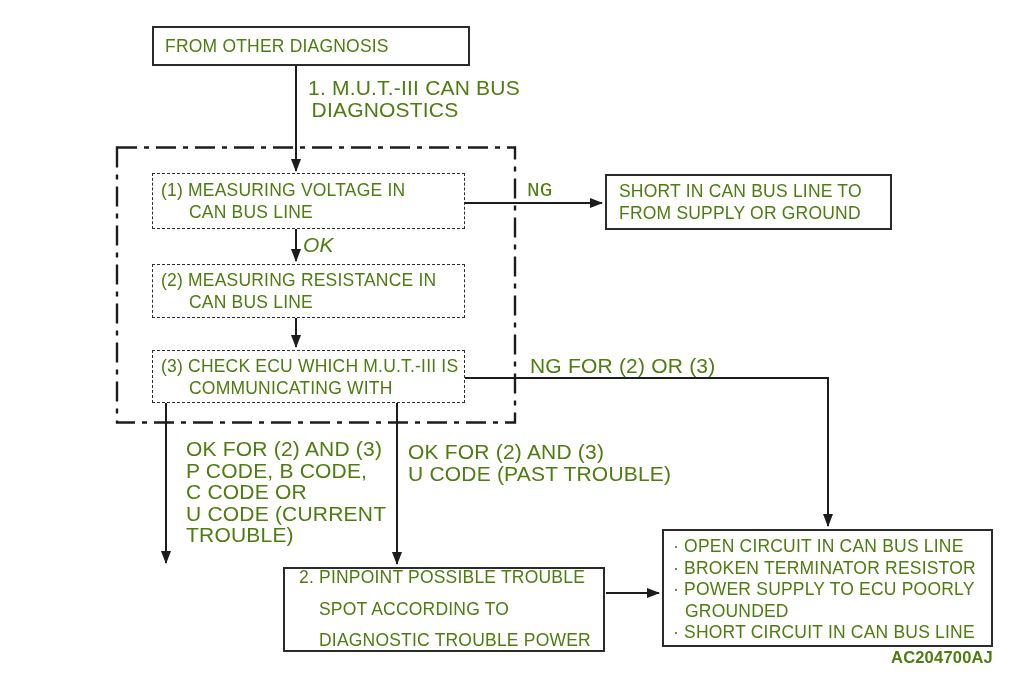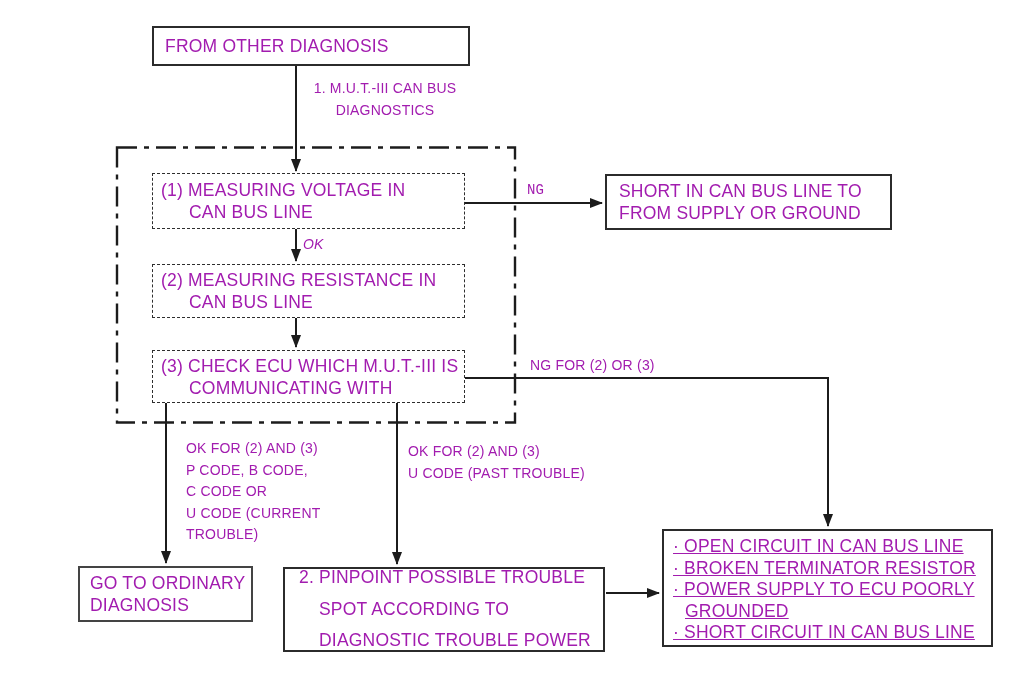--- a/index.html
+++ b/index.html
@@ -1,54 +1,54 @@
 <!DOCTYPE html>
 <html><head>
 <meta charset="utf-8">
 <style>
   html,body{margin:0;padding:0;background:#fff;}
   .canvas{
     position:relative;
     width:1010px;height:678px;
     background:#ffffff;
     font-family:"Liberation Sans","DejaVu Sans",sans-serif;
-    color:#a21caf;
+    color:#4d7c0f;
     overflow:hidden;
   }
   .wires{position:absolute;left:0;top:0;width:1010px;height:678px;}
   .box{
     position:absolute;
     box-sizing:border-box;
     background:#fff;
     display:flex;flex-direction:column;justify-content:center;
     font-size:17.5px;line-height:22px;letter-spacing:.2px;
     white-space:nowrap;
   }
   .solid{border:2px solid #2b2b2b;}
   .dashedbox{border:1.6px dashed #2e2e2e;}
   .lbl{
     position:absolute;
-    font-size:14px;line-height:21.5px;letter-spacing:.2px;
+    font-size:21px;line-height:21.5px;letter-spacing:.2px;
     white-space:nowrap;
   }
   .indent28{margin-left:28px;}
   .start-box{left:152px;top:26px;width:318px;height:40px;padding-left:11px;}
   .step1{left:152px;top:173px;width:313px;height:56px;padding-left:8px;}
   .step2{left:152px;top:264px;width:313px;height:54px;padding-left:8px;}
   .step3{left:152px;top:350px;width:313px;height:53px;padding-left:8px;}
   .short-box{left:605px;top:174px;width:287px;height:56px;padding-left:12px;}
   .go-box{left:78px;top:566px;width:175px;height:56px;padding-left:10px;border-color:#444;}
   .pinpoint-box{left:283px;top:567px;width:322px;height:85px;padding-left:14px;line-height:23.5px;}
   .pp-indent{margin-left:20px;margin-top:8px;}
   .causes-box{
     left:662px;top:529px;width:331px;height:118px;
     justify-content:flex-start;padding:5px 4px 0 9px;
     white-space:normal;line-height:21.5px;
   }
-  .causes-box ul{margin:0;padding:0;list-style:none;text-decoration:underline;}
+  .causes-box ul{margin:0;padding:0;list-style:none;}
   .causes-box li{padding-left:12px;text-indent:-12px;}
   .mut-label{left:308px;top:77px;width:154px;text-align:center;line-height:22px;}
   .ok-label{left:303px;top:234px;font-style:italic;}
   .ng-label{left:527px;top:180px;font-family:Liberation Mono, monospace;}
   .ng23-label{left:530px;top:355px;}
   .ok-current{left:186px;top:438px;}
   .ok-past{left:408px;top:441px;}
   .watermark{
     left:800px;top:647px;width:193px;text-align:right;
     font-weight:bold;font-size:16.5px;letter-spacing:.2px;
@@ -95,24 +95,20 @@
   <div class="box dashedbox step3">
     <span>(3) CHECK ECU WHICH M.U.T.-III IS</span>
     <span class="indent28">COMMUNICATING WITH</span>
   </div>
 
   <div class="box solid short-box">
     <span>SHORT IN CAN BUS LINE TO</span>
     <span>FROM SUPPLY OR GROUND</span>
   </div>
 
-  <div class="box solid go-box">
-    <span>GO TO ORDINARY</span>
-    <span>DIAGNOSIS</span>
-  </div>
 
   <div class="box solid pinpoint-box">
     <span>2. PINPOINT POSSIBLE TROUBLE</span>
     <span class="pp-indent">SPOT ACCORDING TO</span>
     <span class="pp-indent">DIAGNOSTIC TROUBLE POWER</span>
   </div>
 
   <div class="box solid causes-box">
     <ul>
       <li>· OPEN CIRCUIT IN CAN BUS LINE</li>
@@ -137,14 +133,15 @@
     <div>C CODE OR</div>
     <div>U CODE (CURRENT</div>
     <div>TROUBLE)</div>
   </div>
 
   <div class="lbl ok-past">
     <div>OK FOR (2) AND (3)</div>
     <div>U CODE (PAST TROUBLE)</div>
   </div>
 
+  <div class="lbl watermark">AC204700AJ</div>
 
 </div>
 
 </body></html>

